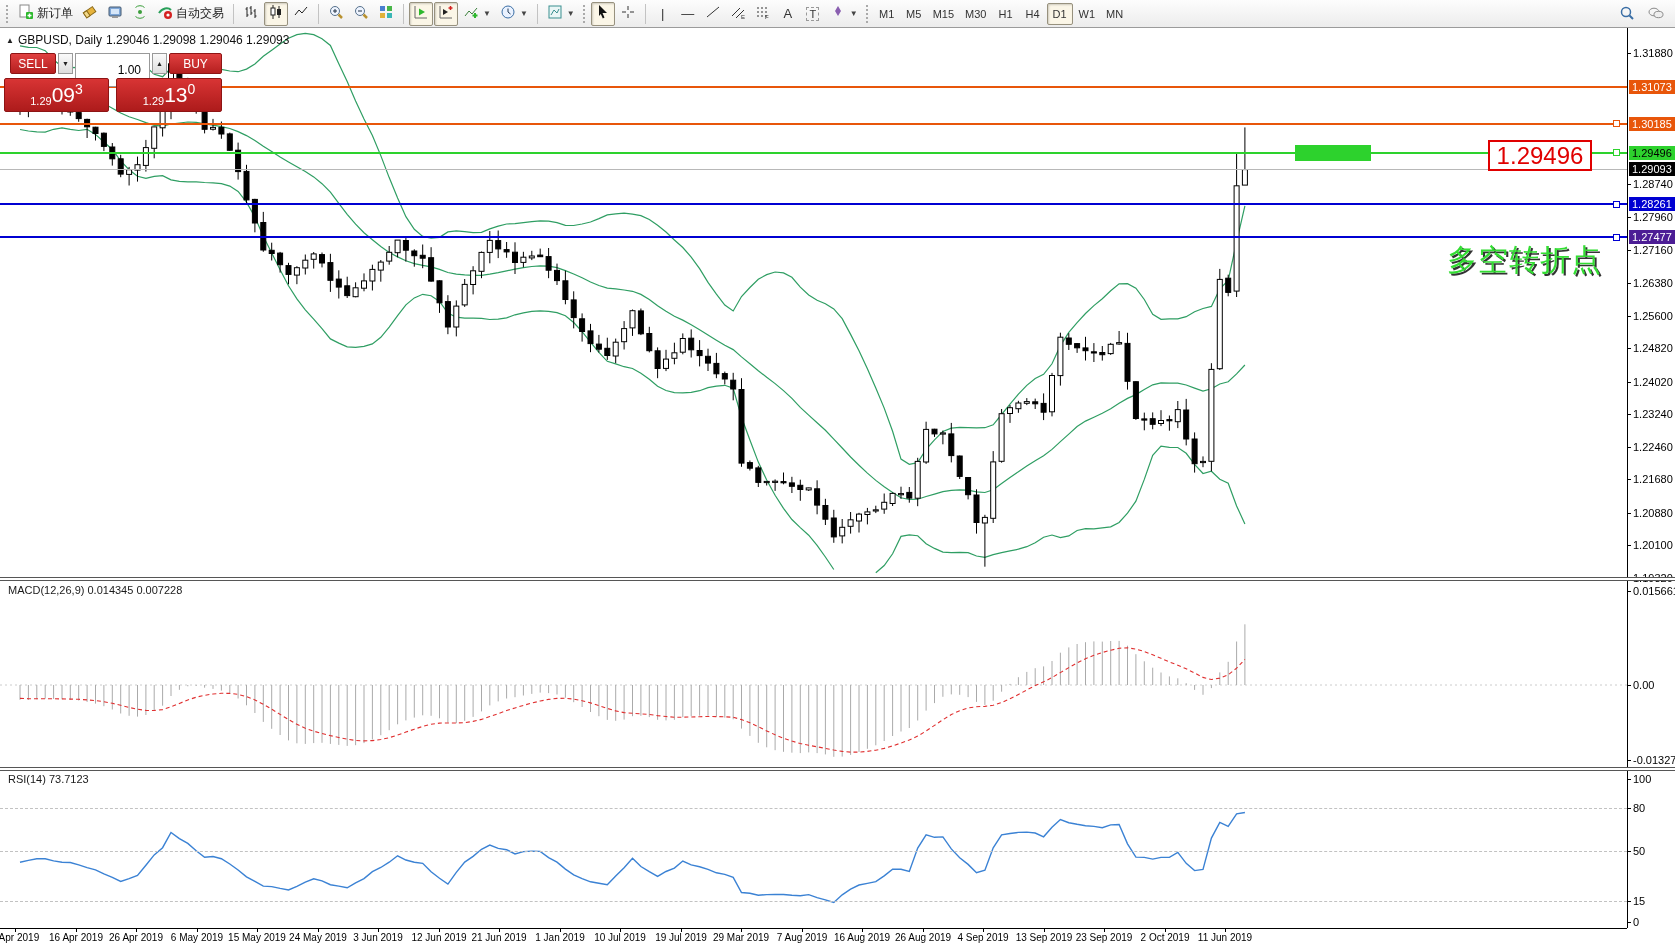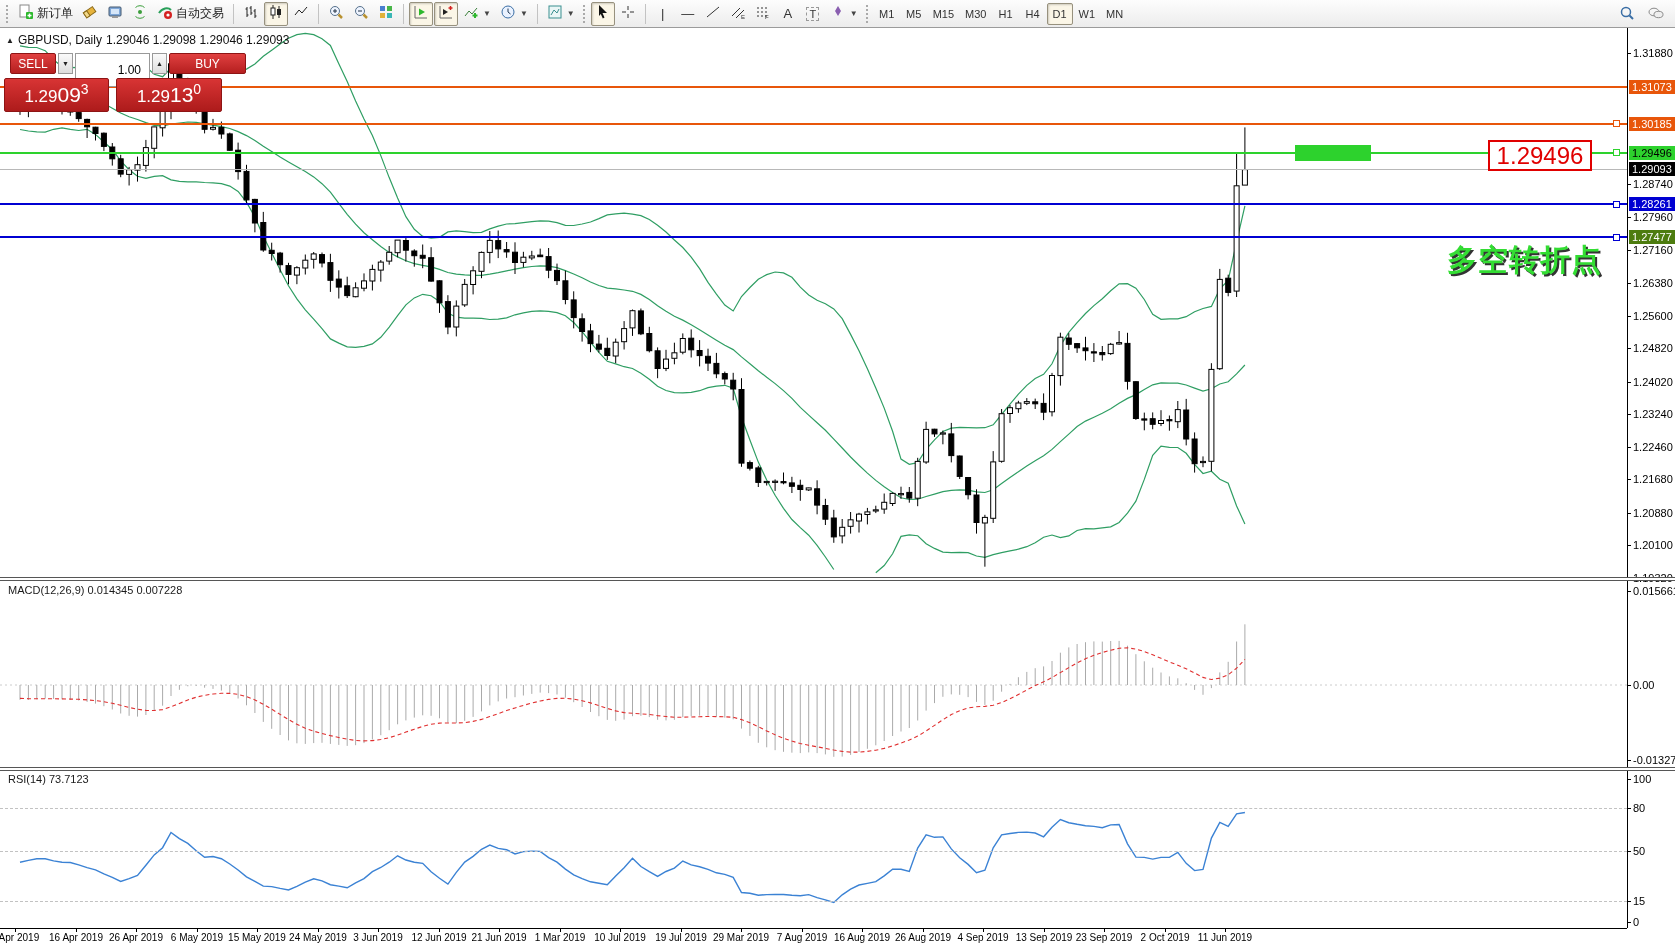--- a/index.html
+++ b/index.html
@@ -42,29 +42,29 @@
   
   #trade-panel{position:absolute;left:4px;top:50px;width:218px;z-index:10}
   .tp-btn{position:absolute;height:21px;color:#fff;font-size:12px;display:flex;align-items:center;justify-content:center;
     background:linear-gradient(#e04040,#b51f1f);border:1px solid #8e1414;border-radius:2px}
   .tp-spin{position:absolute;height:21px;background:linear-gradient(#fafafa,#dedede);border:1px solid #999;
     display:flex;align-items:center;justify-content:center;font-size:7px;color:#222}
   #tp-volume{position:absolute;height:34px;background:#fff;border:1px solid #999;font-size:12px;color:#000;
     display:flex;align-items:center;justify-content:flex-end;padding-right:8px}
   .tp-price{position:absolute;height:34px;color:#fff;border-radius:2px;border:1px solid #8e1414;
     background:linear-gradient(#d83434,#ad1b1b);display:flex;align-items:flex-end;justify-content:center;padding-bottom:1px}
-  .tp-small{font-size:17px;margin-bottom:3px}
+  .tp-small{font-size:11px;margin-bottom:3px}
   .tp-big{font-size:21px;line-height:30px;font-weight:400}
   .tp-sup{font-size:14px;margin-bottom:13px}
   
   #green-rect{position:absolute;z-index:4}
   #price-callout{position:absolute;left:1488px;top:140px;width:104px;height:31px;z-index:6;
     background:#fff;border:2px solid #e00000;color:#e00000;font-size:24px;
     display:flex;align-items:center;justify-content:center}
-  #cn-annotation{position:absolute;left:1447px;top:240px;z-index:6;font-size:30px;font-weight:bold;
+  #cn-annotation{position:absolute;left:1447px;top:240px;z-index:6;font-size:30px;font-weight:normal;
     letter-spacing:1px;text-shadow:2px 2px 0 #333}
 </style>
 </head>
 <body>
 
 <div id="toolbar">
   <div class="tgrip"></div>
 
   <div class="tbtn">
     <span><svg width="16" height="16">
@@ -728,21 +728,21 @@
     </div>
   <div class="tp-spin" style="left:54px;top:3px;width:15px">
       <span>▼</span>
     </div>
   <div id="tp-volume" style="left:71px;top:3px;width:75px">
       <span>1.00</span>
     </div>
   <div class="tp-spin" style="left:148px;top:3px;width:15px">
       <span>▲</span>
     </div>
-  <div class="tp-btn" style="left:165px;top:3px;width:77px">
+  <div class="tp-btn" style="left:165px;top:3px;width:53px">
       <span>BUY</span>
     </div>
 
   <div class="tp-price" style="left:0;top:28px;width:105px">
     <span class="tp-small">1.29</span>
       <span class="tp-big">09</span>
       <span class="tp-sup">3</span>
   </div>
   <div class="tp-price" style="left:112px;top:28px;width:106px">
     <span class="tp-small">1.29</span>
@@ -803,21 +803,21 @@
     <div class="tick-label" style="top:513px">1.20880</div>
     <div class="tickmark" style="top:545px"></div>
     <div class="tick-label" style="top:545px">1.20100</div>
     <div class="tickmark" style="top:578px"></div>
     <div class="tick-label" style="top:578px">1.19320</div>
     <div class="badge" style="top:80px;background:#e8560a;color:#ffffff">1.31073</div>
     <div class="badge" style="top:117px;background:#e8560a;color:#ffffff">1.30185</div>
     <div class="badge" style="top:146px;background:#2dd22d;color:#000000">1.29496</div>
     <div class="badge" style="top:162px;background:#000000;color:#ffffff">1.29093</div>
     <div class="badge" style="top:197px;background:#0000d2;color:#ffffff">1.28261</div>
-    <div class="badge" style="top:230px;background:#4d7c0f;color:#ffffff">1.27477</div>
+    <div class="badge" style="top:230px;background:#4c1d95;color:#ffffff">1.27477</div>
     <div class="tickmark" style="top:591px"></div>
     <div class="tick-label" style="top:591px">0.015661</div>
     <div class="tickmark" style="top:685px"></div>
     <div class="tick-label" style="top:685px">0.00</div>
     <div class="tickmark" style="top:760px"></div>
     <div class="tick-label" style="top:760px">-0.013276</div>
     <div class="tickmark" style="top:779px"></div>
     <div class="tick-label" style="top:779px">100</div>
     <div class="tickmark" style="top:808px"></div>
     <div class="tick-label" style="top:808px">80</div>
@@ -842,21 +842,21 @@
     <div class="date-label" style="left:257px">15 May 2019</div>
     <div class="date-tick" style="left:318px"></div>
     <div class="date-label" style="left:318px">24 May 2019</div>
     <div class="date-tick" style="left:378px"></div>
     <div class="date-label" style="left:378px">3 Jun 2019</div>
     <div class="date-tick" style="left:439px"></div>
     <div class="date-label" style="left:439px">12 Jun 2019</div>
     <div class="date-tick" style="left:499px"></div>
     <div class="date-label" style="left:499px">21 Jun 2019</div>
     <div class="date-tick" style="left:560px"></div>
-    <div class="date-label" style="left:560px">1 Mar 2019</div>
+    <div class="date-label" style="left:560px">1 Jan 2019</div>
     <div class="date-tick" style="left:620px"></div>
     <div class="date-label" style="left:620px">10 Jul 2019</div>
     <div class="date-tick" style="left:681px"></div>
     <div class="date-label" style="left:681px">19 Jul 2019</div>
     <div class="date-tick" style="left:741px"></div>
     <div class="date-label" style="left:741px">29 Mar 2019</div>
     <div class="date-tick" style="left:802px"></div>
     <div class="date-label" style="left:802px">7 Aug 2019</div>
     <div class="date-tick" style="left:862px"></div>
     <div class="date-label" style="left:862px">16 Aug 2019</div>

